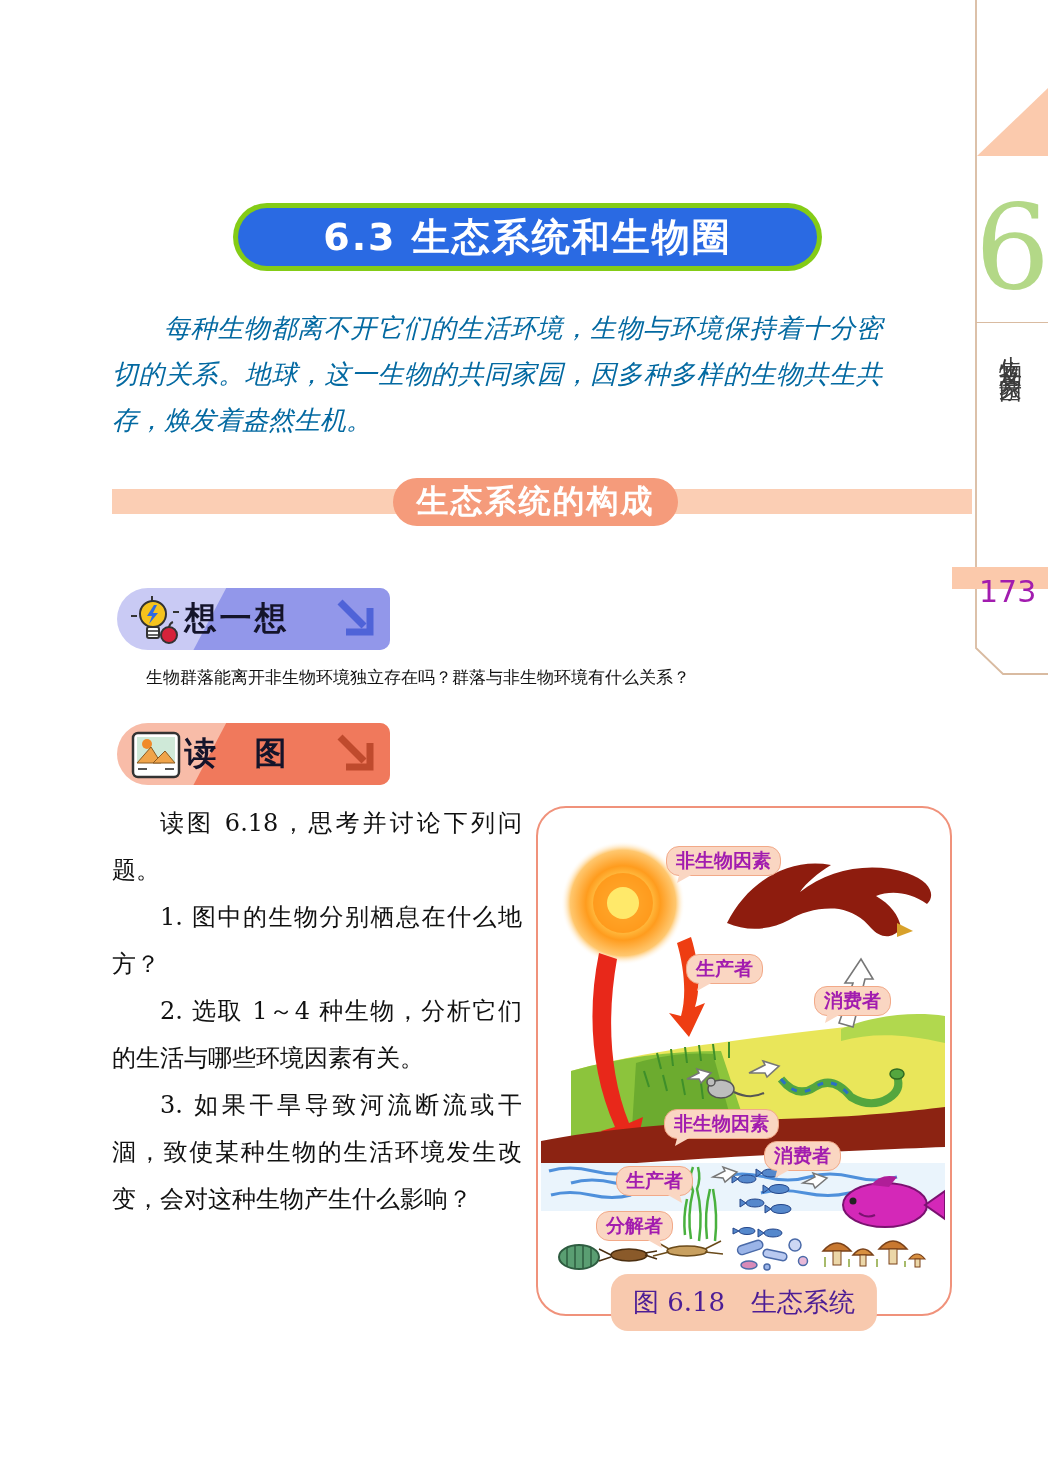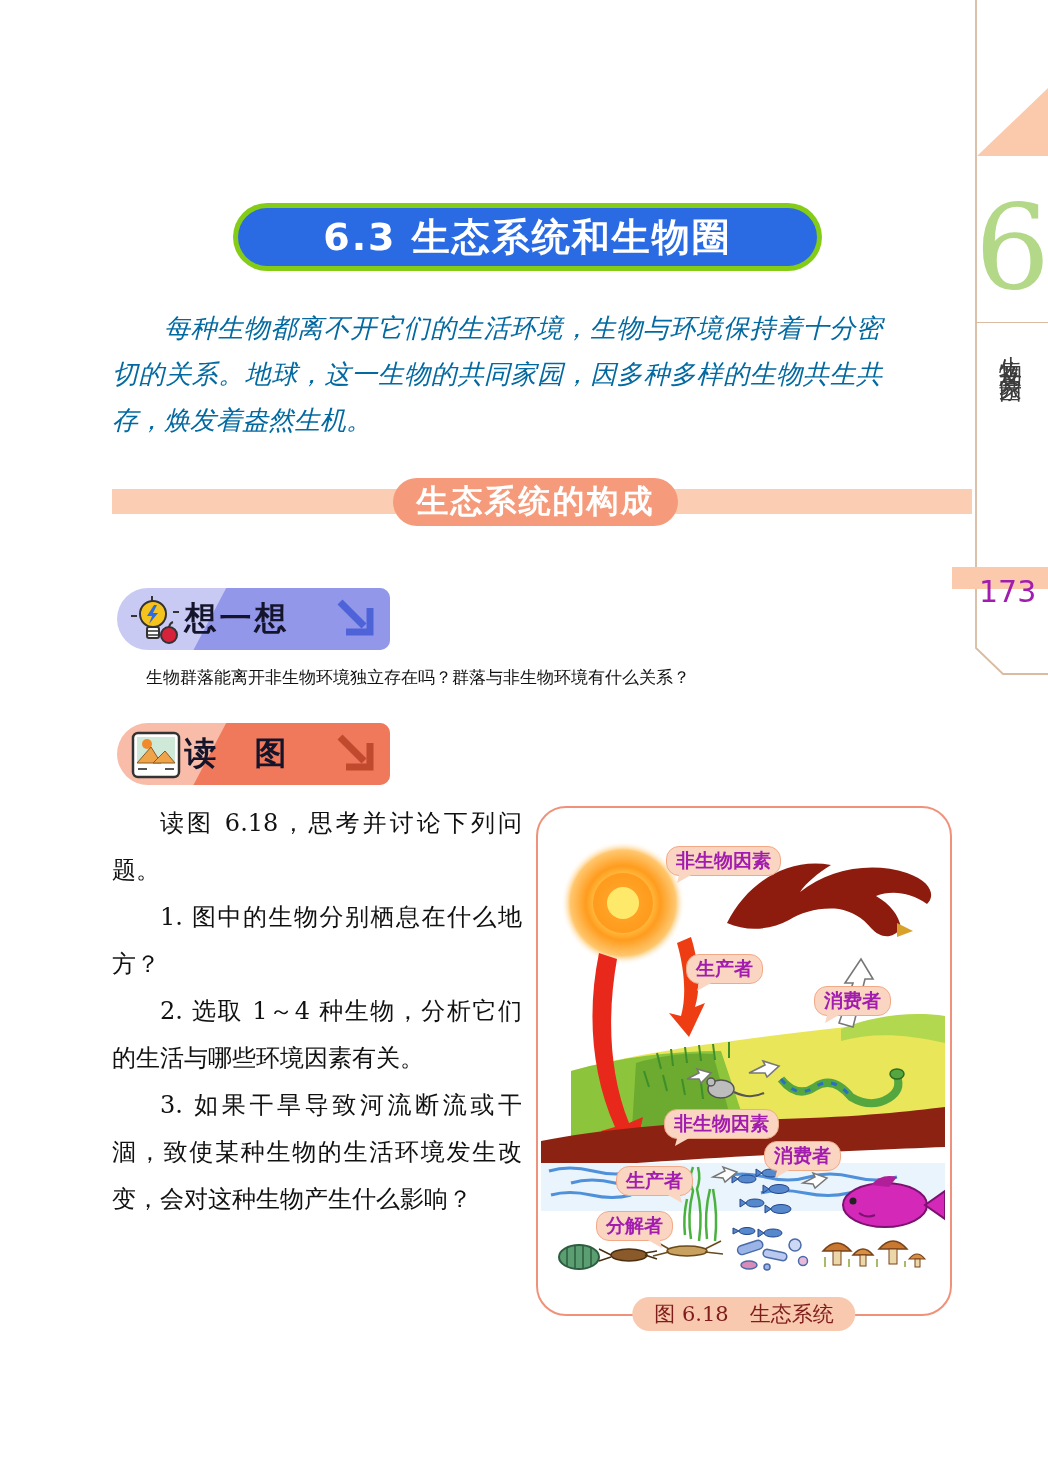--- a/index.html
+++ b/index.html
@@ -72,22 +72,22 @@
   .badge{position:absolute;background:#fad6c2;border:1.5px solid #f2a988;border-radius:13px;
          padding:1px 9px;font-family:"DejaVu Sans","Liberation Sans",sans-serif;
          font-weight:bold;font-size:19px;color:#a21caf;white-space:nowrap;z-index:5;}
   .badge::after{content:"";position:absolute;left:10px;bottom:-8px;width:16px;height:9px;
                 background:#fad6c2;clip-path:polygon(0 100%,15% 0,100% 0);}
   .badge.tail-br::after{left:auto;right:10px;clip-path:polygon(100% 100%,0 0,85% 0);}
   .b1{left:128px;top:38px;}  .b2{left:148px;top:146px;}  .b3{left:276px;top:178px;}
   .b4{left:126px;top:301px;} .b5{left:226px;top:333px;}  .b6{left:78px;top:358px;}
   .b7{left:58px;top:403px;}
   .fig-caption{position:absolute;left:50%;bottom:-17px;transform:translateX(-50%);
-               background:#f8c9ae;border-radius:17px;padding:3px 22px;white-space:nowrap;
-               font-size:21px;color:#7f1d1d;z-index:6;}
+               background:#f8c9ae;border-radius:17px;padding:11px 22px;white-space:nowrap;
+               font-size:26px;color:#4c1d95;z-index:6;}
 </style>
 </head>
 <body>
 
 <div class="page">
 
   <svg class="side-tab-svg">
     <polyline points="6,0 6,648 33,674 78,674" fill="none" stroke="#d9bba1" stroke-width="1.8"></polyline>
   </svg>
   <div class="side-triangle"></div>

